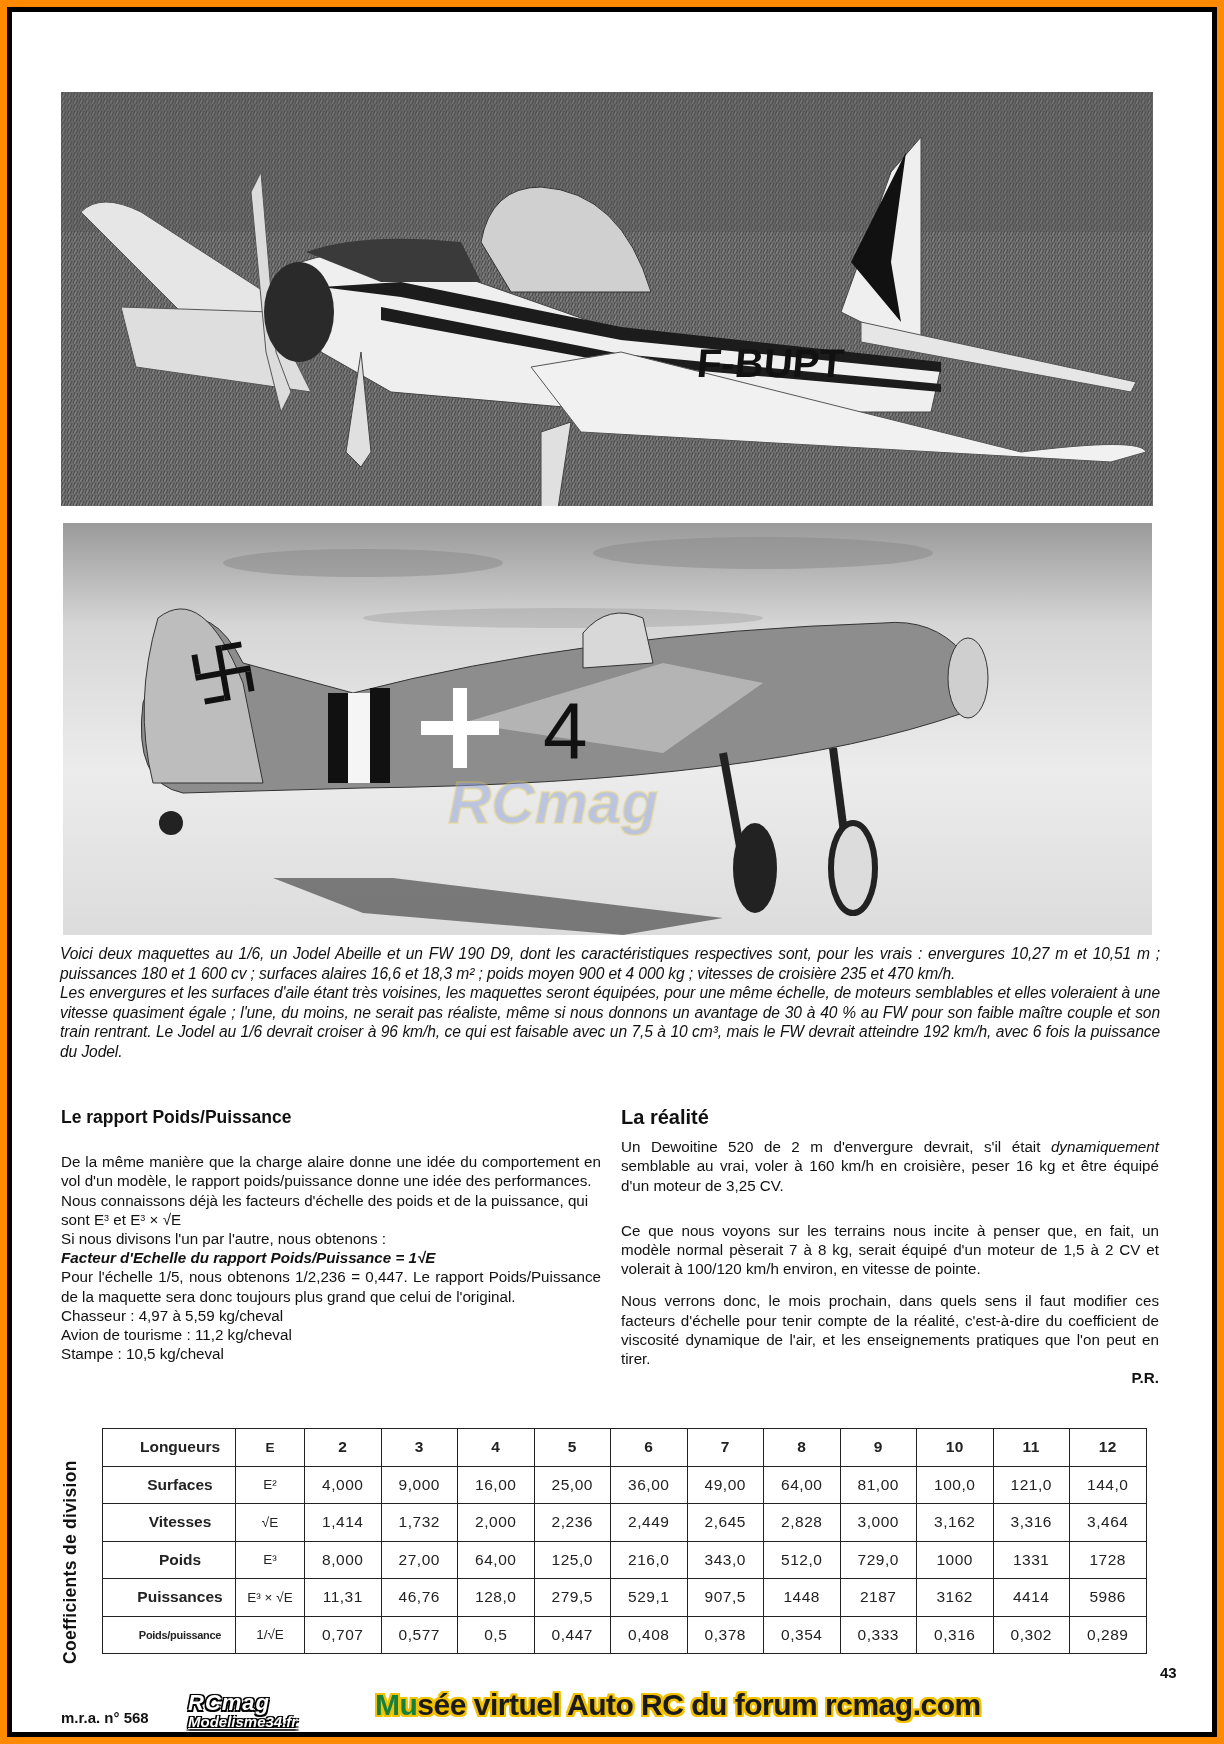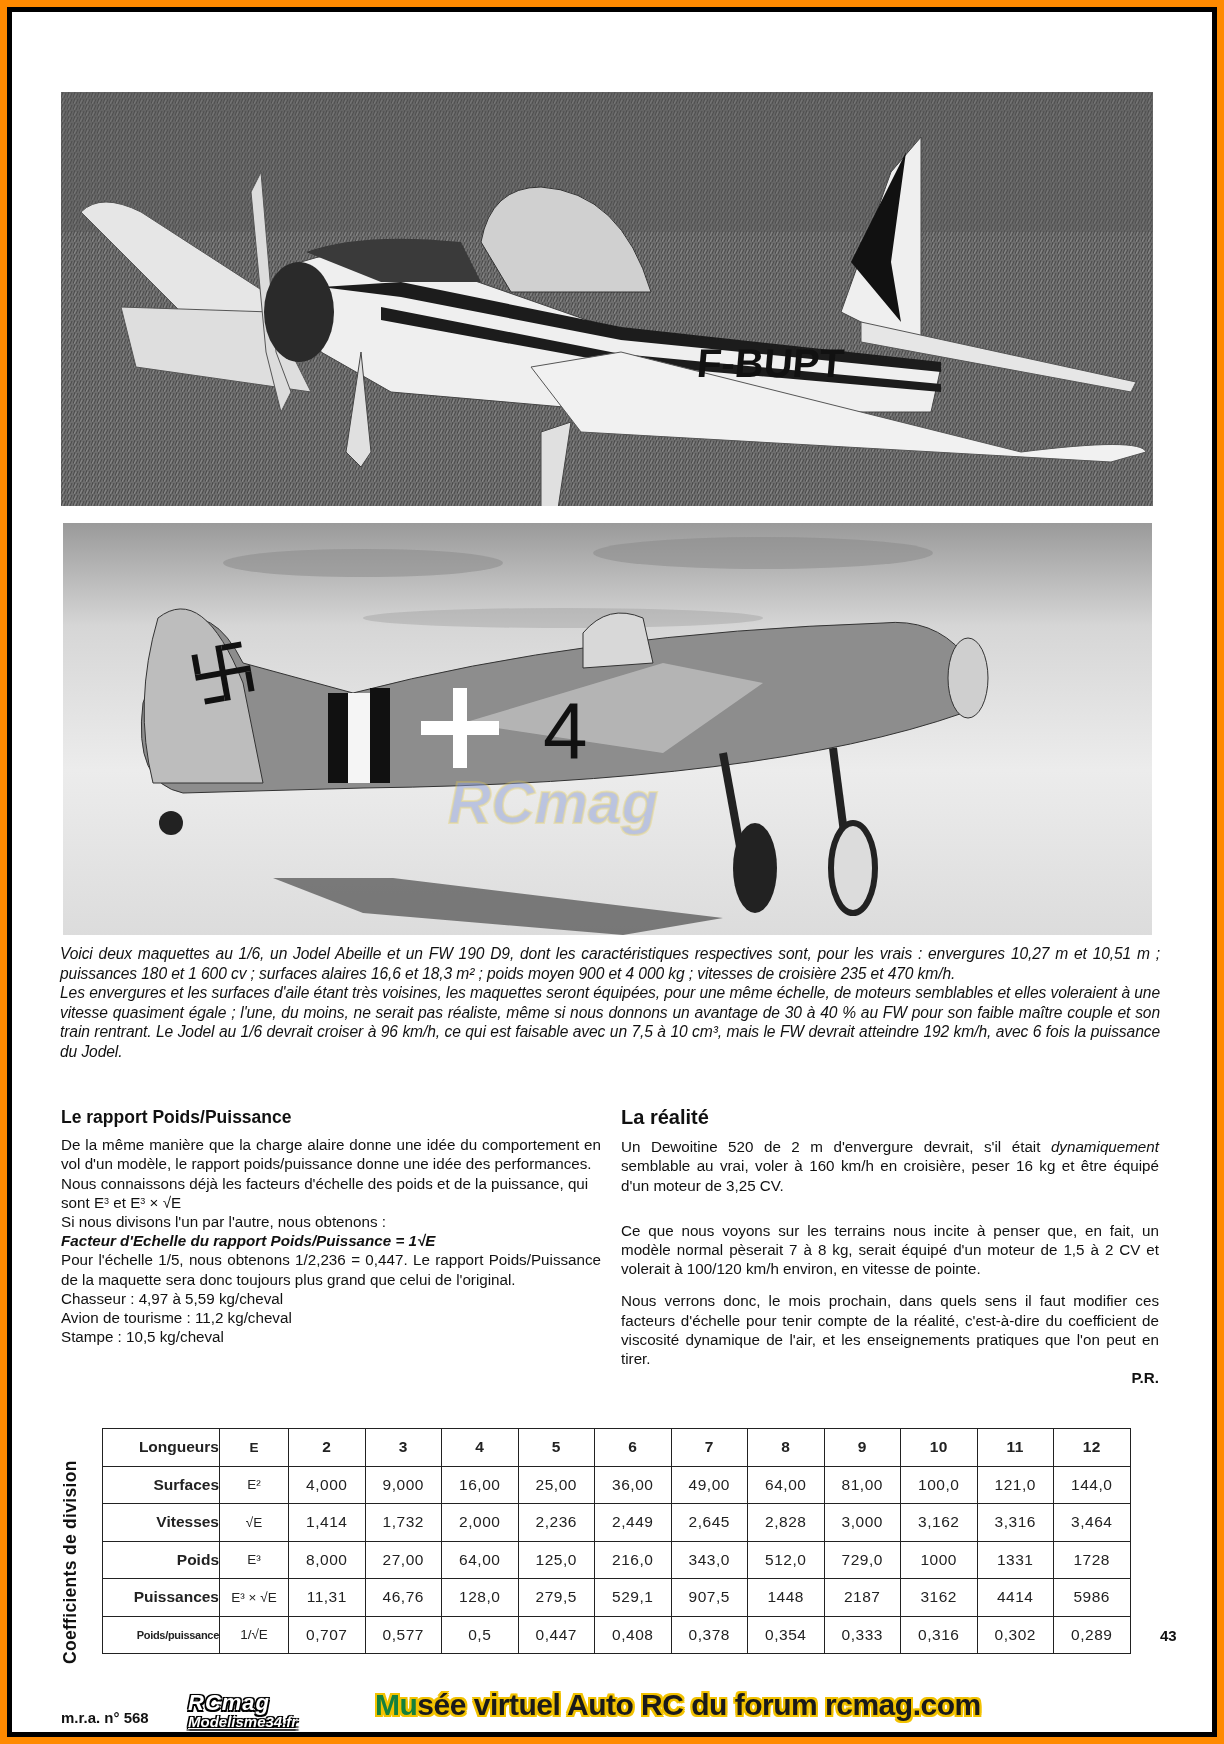--- a/index.html
+++ b/index.html
@@ -14,44 +14,44 @@
   .photo-top { left:49px; top:80px; width:1092px; height:414px; }
   .photo-bottom { left:51px; top:511px; width:1089px; height:412px; }
 
   .caption { position:absolute; left:48px; top:932px; width:1100px; font-style:italic;
              font-size:15.6px; line-height:19.5px; letter-spacing:-0.1px; }
   .caption p { margin:0; text-align:justify; text-align-last:left; }
 
   .col { position:absolute; top:1096px; width:540px; font-size:15.2px; line-height:19.2px; }
   .col-left { left:49px; }
   .col-right { left:609px; width:538px; }
-  .col h2 { margin:0 0 8px 0; font-weight:bold; }
+  .col h2 { margin:0 0 25px 0; font-weight:bold; }
   .col-left h2 { font-size:17.5px; }
   .col-right h2 { font-size:20px; margin-bottom:10px; }
   .col p { margin:0; }
   .col .gap { margin-top:26px; }
   .col .gap2 { margin-top:13px; }
   .formula { font-weight:bold; font-style:italic; margin:6px 0 4px 36px; }
   .signature { text-align:right; font-weight:bold; margin-top:10px; }
   sup { font-size:9px; vertical-align:top; position:relative; top:-1px; }
   .justify { text-align:justify; }
 
   .vlabel { position:absolute; left:48px; top:1652px; transform-origin:0 0; transform:rotate(-90deg);
             font-weight:bold; font-size:17.5px; letter-spacing:0.3px; white-space:nowrap; }
 
   table.coef { position:absolute; left:90px; top:1416px; border-collapse:collapse; font-size:15.5px; }
   table.coef td { border:1.6px solid #222; height:36.5px; padding:0; text-align:center; color:#222; }
-  table.coef td.rowhead { text-align:right; padding-left:6px; font-weight:bold; width:110px; }
+  table.coef td.rowhead { text-align:center; padding-left:22px; font-weight:bold; width:110px; }
   table.coef tr.last td.rowhead { font-size:11px; letter-spacing:-0.3px; }
   table.coef td.formula-cell { width:68px; font-size:13.5px; }
   table.coef td.num { width:75.5px; letter-spacing:0.5px; }
   table.coef tr.header td { font-weight:bold; }
 
   .footer-left { position:absolute; left:49px; top:1697px; font-weight:bold; font-size:15px; }
-  .footer-page { position:absolute; left:1148px; top:1615px; font-weight:bold; font-size:15px; }
+  .footer-page { position:absolute; left:1148px; top:1652px; font-weight:bold; font-size:15px; }
   .logo { position:absolute; left:176px; top:1681px; font-style:italic; font-weight:bold; color:#fff;
           line-height:19px; text-shadow: -1.5px -1.5px 0 #000, 1.5px -1.5px 0 #000, -1.5px 1.5px 0 #000, 1.5px 1.5px 0 #000, 0 0 2px #000; }
   .logo .l1 { font-size:22px; letter-spacing:1px; display:block; }
   .logo .l2 { font-size:15px; display:block;text-decoration:underline; }
   .banner { position:absolute; left:363px; top:1676px; font-weight:bold; font-size:30px; color:#1a1a1a; letter-spacing:-0.5px;
             text-shadow: -2px -2px 0 #f2c200, 2px -2px 0 #f2c200, -2px 2px 0 #f2c200, 2px 2px 0 #f2c200, 0 2px 0 #f2c200, 2px 0 0 #f2c200, -2px 0 0 #f2c200, 0 -2px 0 #f2c200; }
   .banner .accent { color:#15803d; }
 </style>
 </head>
 <body>

